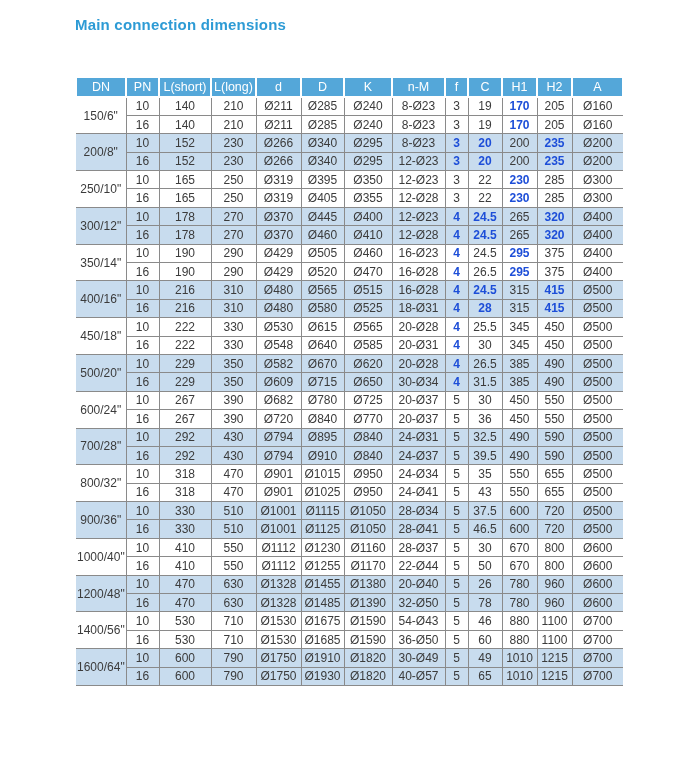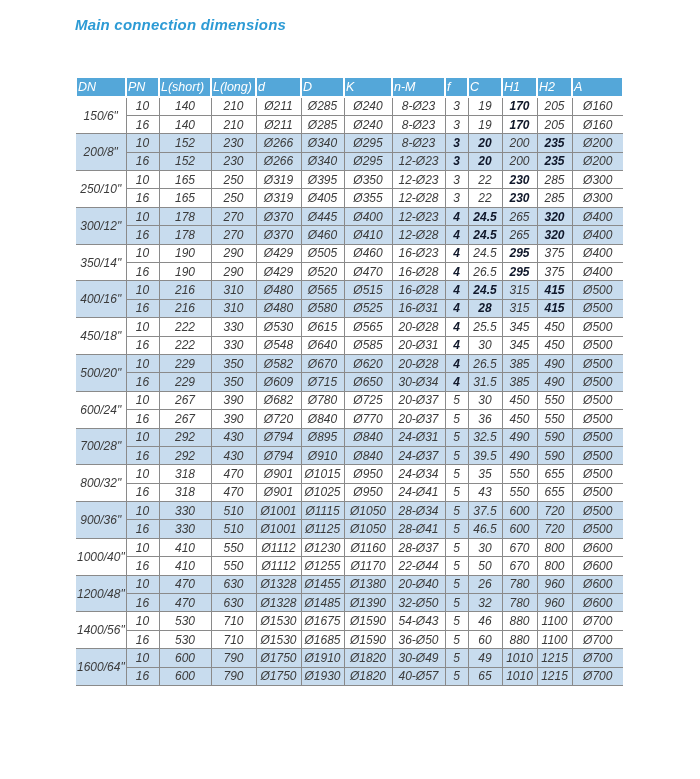--- a/index.html
+++ b/index.html
@@ -10,21 +10,21 @@
     --text-color: #3b3b3b;
     --header-text: #ffffff;
   }
   * { box-sizing: border-box; }
   html, body {
     margin: 0; padding: 0;
     width: 700px; height: 779px;
     background: #ffffff;
     font-family: "Liberation Sans", sans-serif;
   }
-  .page { position: relative; width: 700px; height: 773px; overflow: hidden; font-style: italic; }
+  .page { position: relative; width: 700px; height: 773px; overflow: hidden; }
   .title {
     position: absolute;
     left: 75px; top: 16px;
     font-size: 15px; font-weight: bold;
     color: var(--title-color);
     letter-spacing: 0.2px;
   }
   table.dims {
     position: absolute;
     left: 75px; top: 76px;
@@ -35,38 +35,38 @@
     color: var(--text-color);
   }
   table.dims thead th {
     background: var(--header-bg);
     color: var(--header-text);
     font-weight: normal;
     font-size: 12.5px;
     height: 20px;
     padding: 0 1px;
     border: 2px solid #ffffff;
-    text-align: left;
+    text-align: center;
     overflow: hidden;
     white-space: nowrap;
   }
   table.dims tbody td {
     border: 1px solid var(--border-color);
     text-align: center;
     height: 18.4px;
     padding: 0 1px;
     white-space: nowrap;
     overflow: hidden;
     background: #ffffff;
   }
   table.dims tbody tr.shaded td { background: var(--band-bg); }
   table.dims tbody td:first-child { border-left: none; }
   table.dims tbody td:last-child { border-right: none; }
   table.dims tbody td.dn { font-size: 12px; }
-  table.dims tbody td.b { font-weight: bold; color: #0f172a; }
+  table.dims tbody td.b { font-weight: bold; color: #1d4ed8; }
 </style>
 </head>
 <body>
 
 <div class="page">
   <div class="title">Main connection dimensions</div>
 
   <table class="dims">
     <colgroup>
       <col style="width:50px">
@@ -261,21 +261,21 @@
           <td class="b">415</td>
           <td>Ø500</td>
         </tr>
         <tr class="shaded">
           <td>16</td>
           <td>216</td>
           <td>310</td>
           <td>Ø480</td>
           <td>Ø580</td>
           <td>Ø525</td>
-          <td>16-Ø31</td>
+          <td>18-Ø31</td>
           <td class="b">4</td>
           <td class="b">28</td>
           <td>315</td>
           <td class="b">415</td>
           <td>Ø500</td>
         </tr>
         <tr>
           <td rowspan="2" class="dn">450/18"</td>
           <td>10</td>
           <td>222</td>
@@ -495,21 +495,21 @@
         </tr>
         <tr class="shaded">
           <td>16</td>
           <td>470</td>
           <td>630</td>
           <td>Ø1328</td>
           <td>Ø1485</td>
           <td>Ø1390</td>
           <td>32-Ø50</td>
           <td>5</td>
-          <td>32</td>
+          <td>78</td>
           <td>780</td>
           <td>960</td>
           <td>Ø600</td>
         </tr>
         <tr>
           <td rowspan="2" class="dn">1400/56"</td>
           <td>10</td>
           <td>530</td>
           <td>710</td>
           <td>Ø1530</td>

